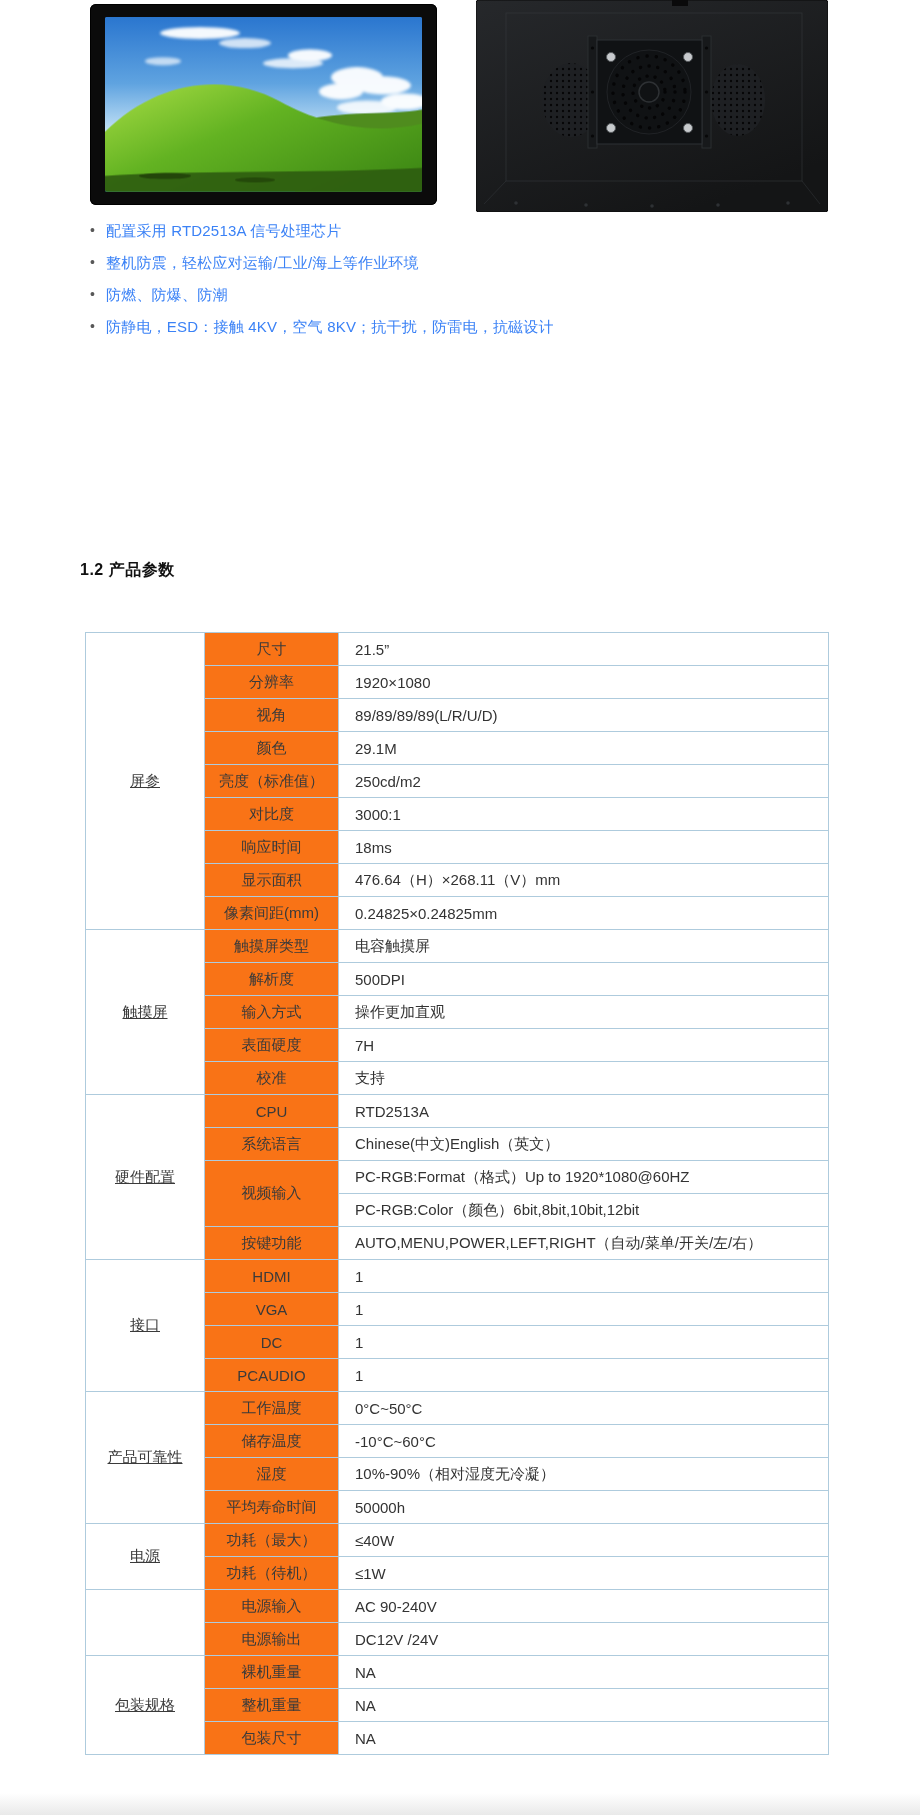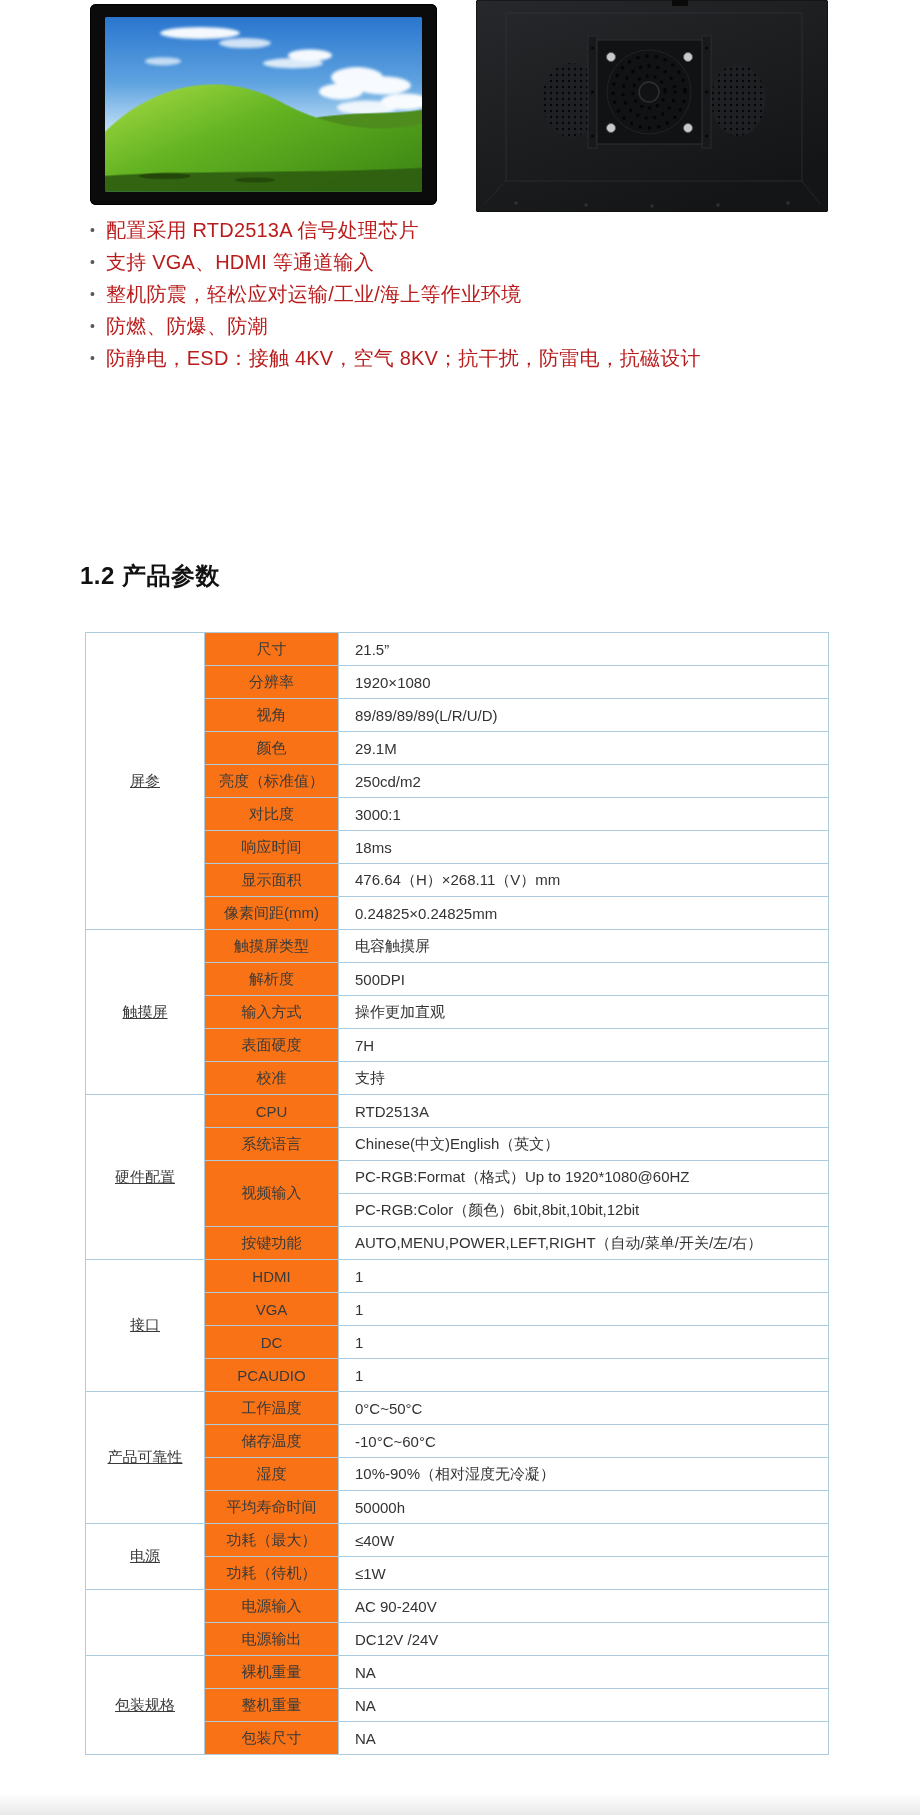--- a/index.html
+++ b/index.html
@@ -29,34 +29,34 @@
 
   
   .features{
     position:absolute;left:88px;top:220px;width:760px;
     list-style:none;margin:0;padding:0;
   }
   .features li{
     position:relative;
     padding-left:18px;
     margin-bottom:11px;
-    font-size:20px;line-height:21px;
-    color:#b91c1c;
+    font-size:15px;line-height:21px;
+    color:#3b82f6;
     letter-spacing:.2px;
   }
   .features li::before{
     content:"•";
     position:absolute;left:2px;top:0;
     color:#585858;font-size:14px;
   }
 
   
   .section-heading{
     position:absolute;left:80px;top:560px;
-    font-size:24px;font-weight:bold;color:#111;
+    font-size:16px;font-weight:bold;color:#111;
     letter-spacing:.5px;
   }
 
   
   .spec-table{
     position:absolute;left:85px;top:632px;
     width:743px;
     border-collapse:collapse;
     table-layout:fixed;
     font-size:15px;color:#3d3d3d;
@@ -192,21 +192,20 @@
           <circle cx="110" cy="205" r="1.8"></circle>
         <circle cx="176" cy="206" r="1.8"></circle>
           <circle cx="242" cy="205" r="1.8"></circle>
           <circle cx="312" cy="203" r="1.8"></circle>
       </g>
     </svg>
   </div>
 
   <ul class="features">
     <li>配置采用 RTD2513A 信号处理芯片</li>
-    <li>支持 VGA、HDMI 等通道输入</li>
     <li>整机防震，轻松应对运输/工业/海上等作业环境</li>
     <li>防燃、防爆、防潮</li>
     <li>防静电，ESD：接触 4KV，空气 8KV；抗干扰，防雷电，抗磁设计</li>
   </ul>
 
   <div class="section-heading">1.2 产品参数</div>
 
   <table class="spec-table">
     <colgroup>
       <col class="c-cat">

